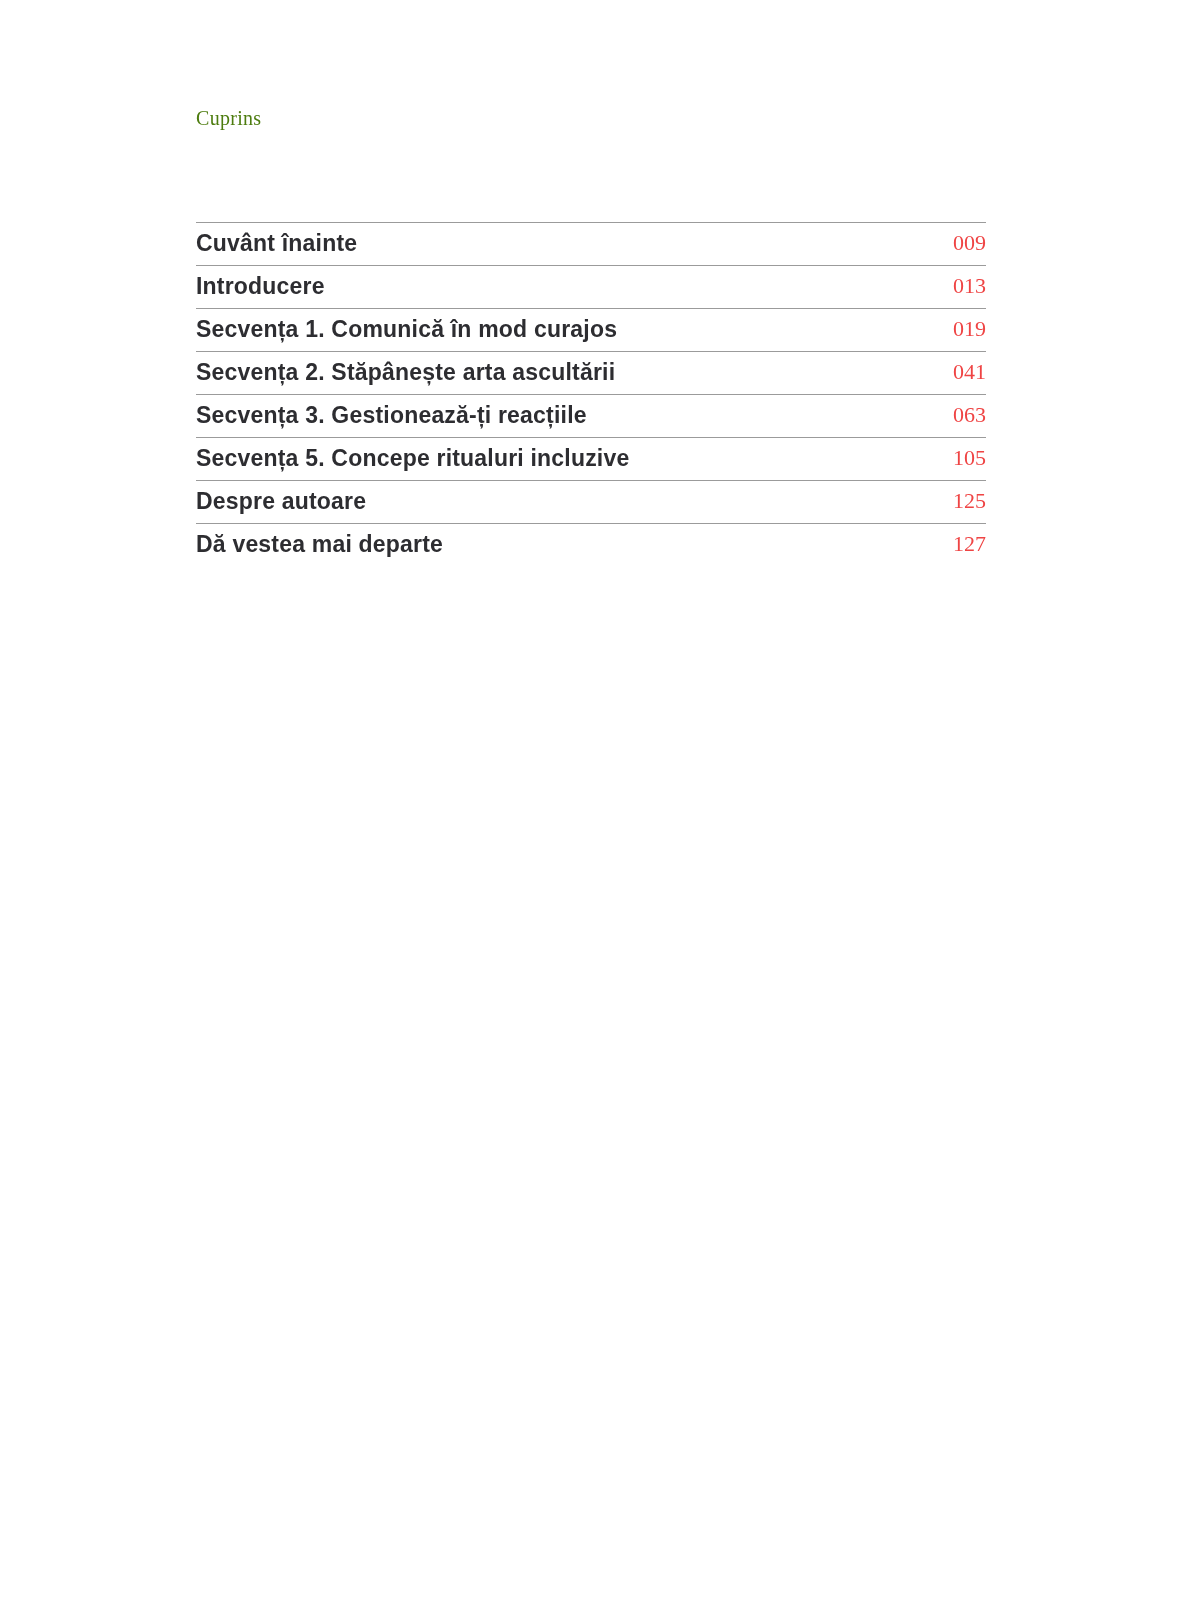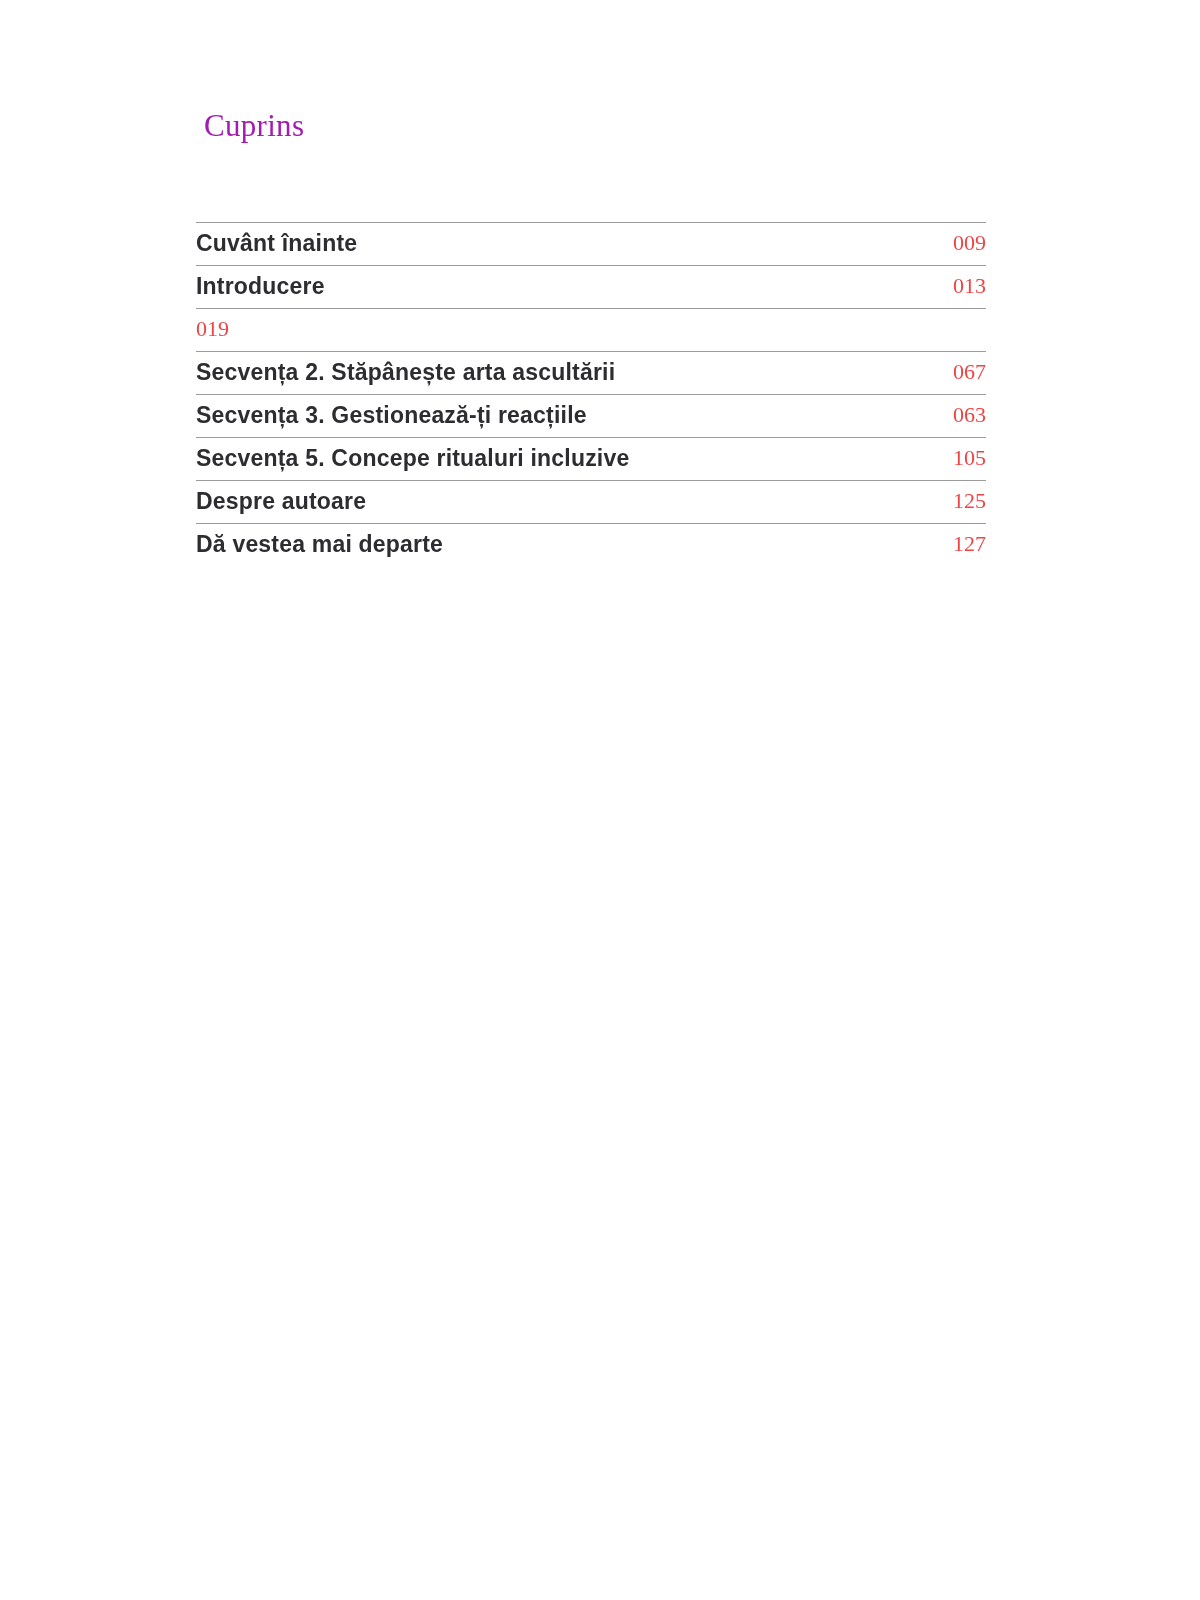--- a/index.html
+++ b/index.html
@@ -12,26 +12,26 @@
     width: 1200px;
     height: 1600px;
     background: #ffffff;
     overflow: hidden;
     font-family: "Liberation Sans", sans-serif;
   }
   .page-title {
     position: absolute;
     left: 196px;
     top: 100px;
-    margin: 8px;
+    margin: 0;
     font-family: "Liberation Serif", serif;
     font-weight: 400;
-    font-size: 31px;
+    font-size: 20px;
     line-height: 36px;
-    color: #a21caf;
+    color: #4d7c0f;
     letter-spacing: 0.3px;
   }
   .toc {
     position: absolute;
     left: 196px;
     top: 222px;
     width: 790px;
   }
   .toc-row {
     display: flex;
@@ -71,26 +71,27 @@
       <span class="toc-label">Cuvânt înainte</span>
       <span class="toc-page">009</span>
     </div>
 
     <div class="toc-row">
       <span class="toc-label">Introducere</span>
       <span class="toc-page">013</span>
     </div>
 
     <div class="toc-row">
+      <span class="toc-label">Secvența 1. Comunică în mod curajos</span>
       <span class="toc-page">019</span>
     </div>
 
     <div class="toc-row">
       <span class="toc-label">Secvența 2. Stăpânește arta ascultării</span>
-      <span class="toc-page">067</span>
+      <span class="toc-page">041</span>
     </div>
 
     <div class="toc-row">
       <span class="toc-label">Secvența 3. Gestionează-ți reacțiile</span>
       <span class="toc-page">063</span>
     </div>
 
 
     <div class="toc-row">
       <span class="toc-label">Secvența 5. Concepe ritualuri incluzive</span>

